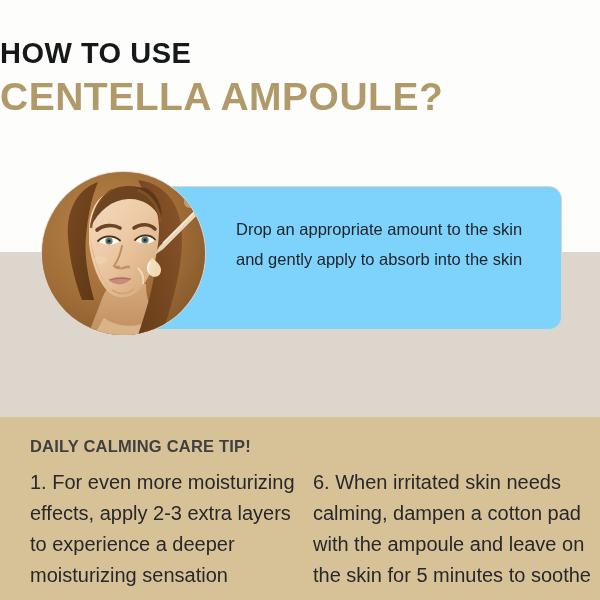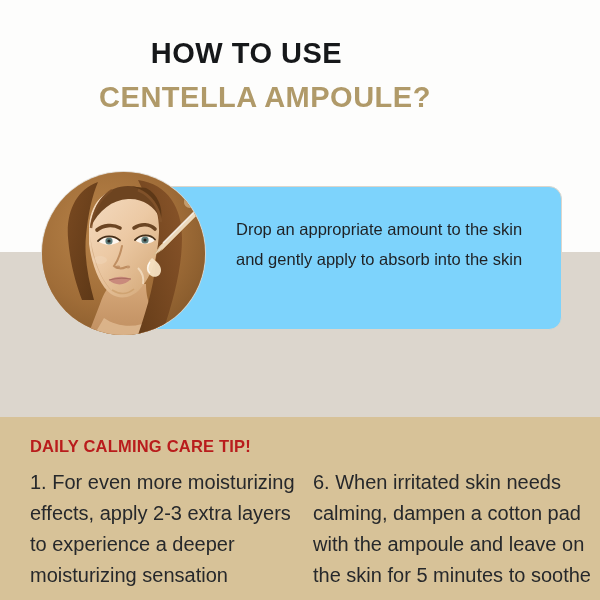--- a/index.html
+++ b/index.html
@@ -39,39 +39,37 @@
     height: 183px;
     background: #d7c298;
   }
 
   
   .heading {
     position: absolute;
     left: 0;
     top: 36px;
     width: 493px;
-    text-align: center;
   }
   .heading-line1 {
     display: block;
     font-size: 29px;
     font-weight: bold;
     letter-spacing: 0.5px;
     color: #16181a;
     line-height: 34px;
   }
   .heading-line2 {
     display: block;
-    font-size: 29px;
+    font-size: 39px;
     font-weight: bold;
     letter-spacing: 0.5px;
     color: #b09a69;
     line-height: 34px;
     margin-top: 10px;
-    margin-left: 37px;
   }
 
   
   .info-card {
     position: absolute;
     left: 120px;
     top: 186px;
     width: 442px;
     height: 144px;
     background: #7dd3fc;
@@ -108,21 +106,21 @@
   }
 
   
   .tip-title {
     position: absolute;
     left: 30px;
     top: 437px;
     font-size: 16.5px;
     font-weight: bold;
     letter-spacing: 0.2px;
-    color: #b91c1c;
+    color: #404040;
   }
   .tip-col {
     position: absolute;
     top: 467px;
     font-size: 20px;
     line-height: 31px;
     color: #26282b;
   }
   .tip-col-left {
     left: 30px;

